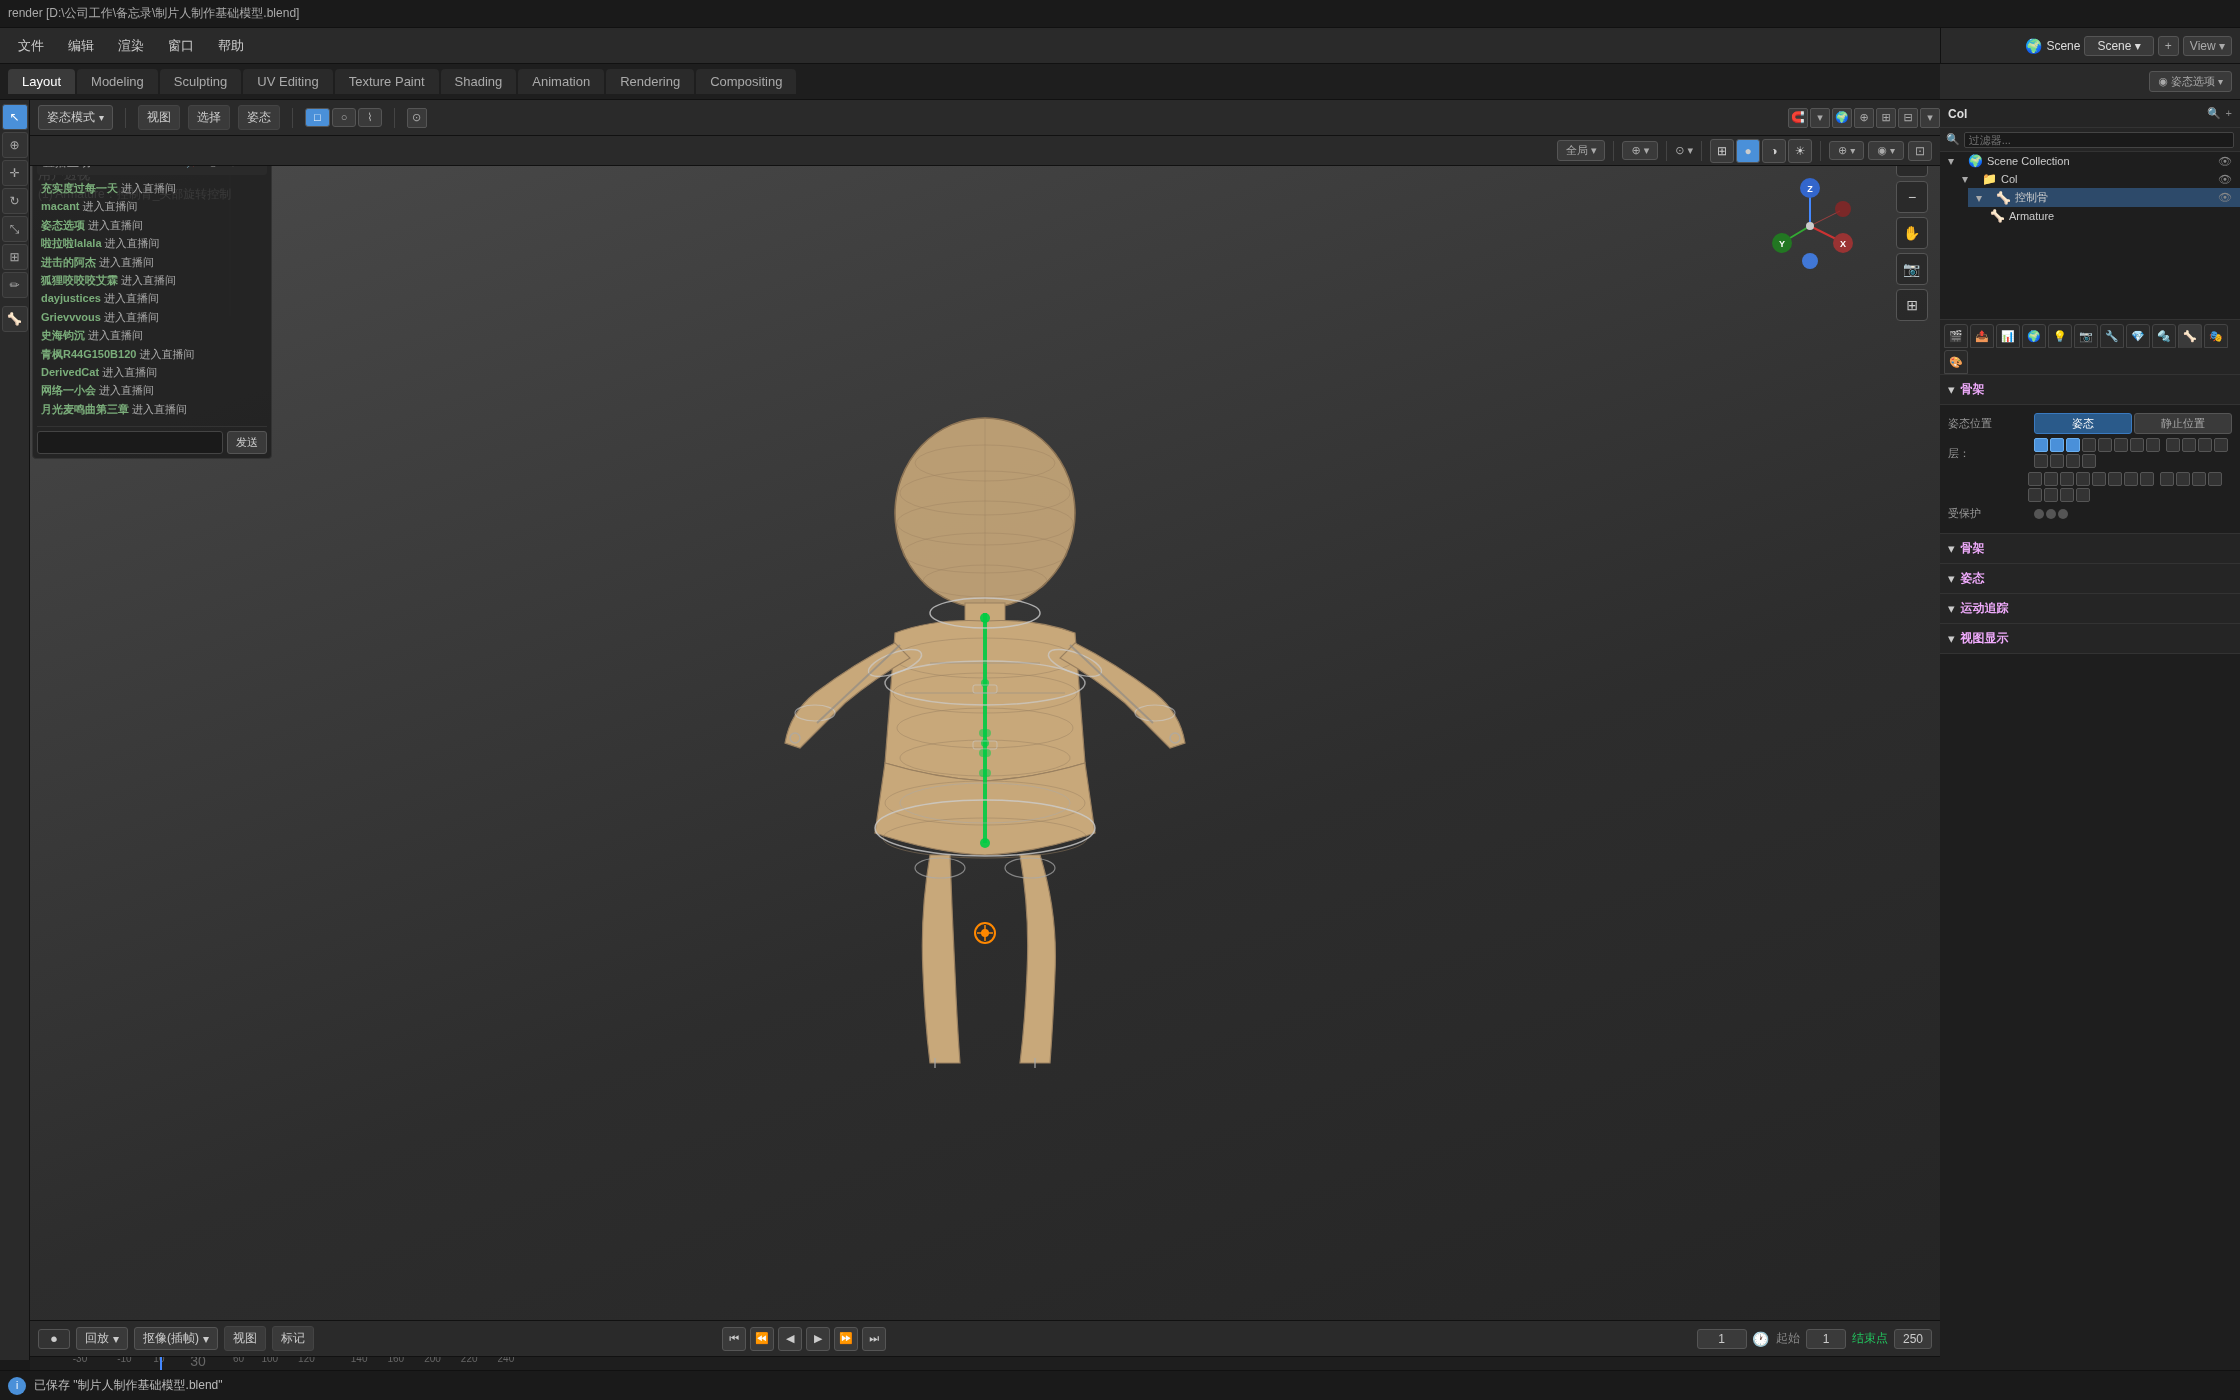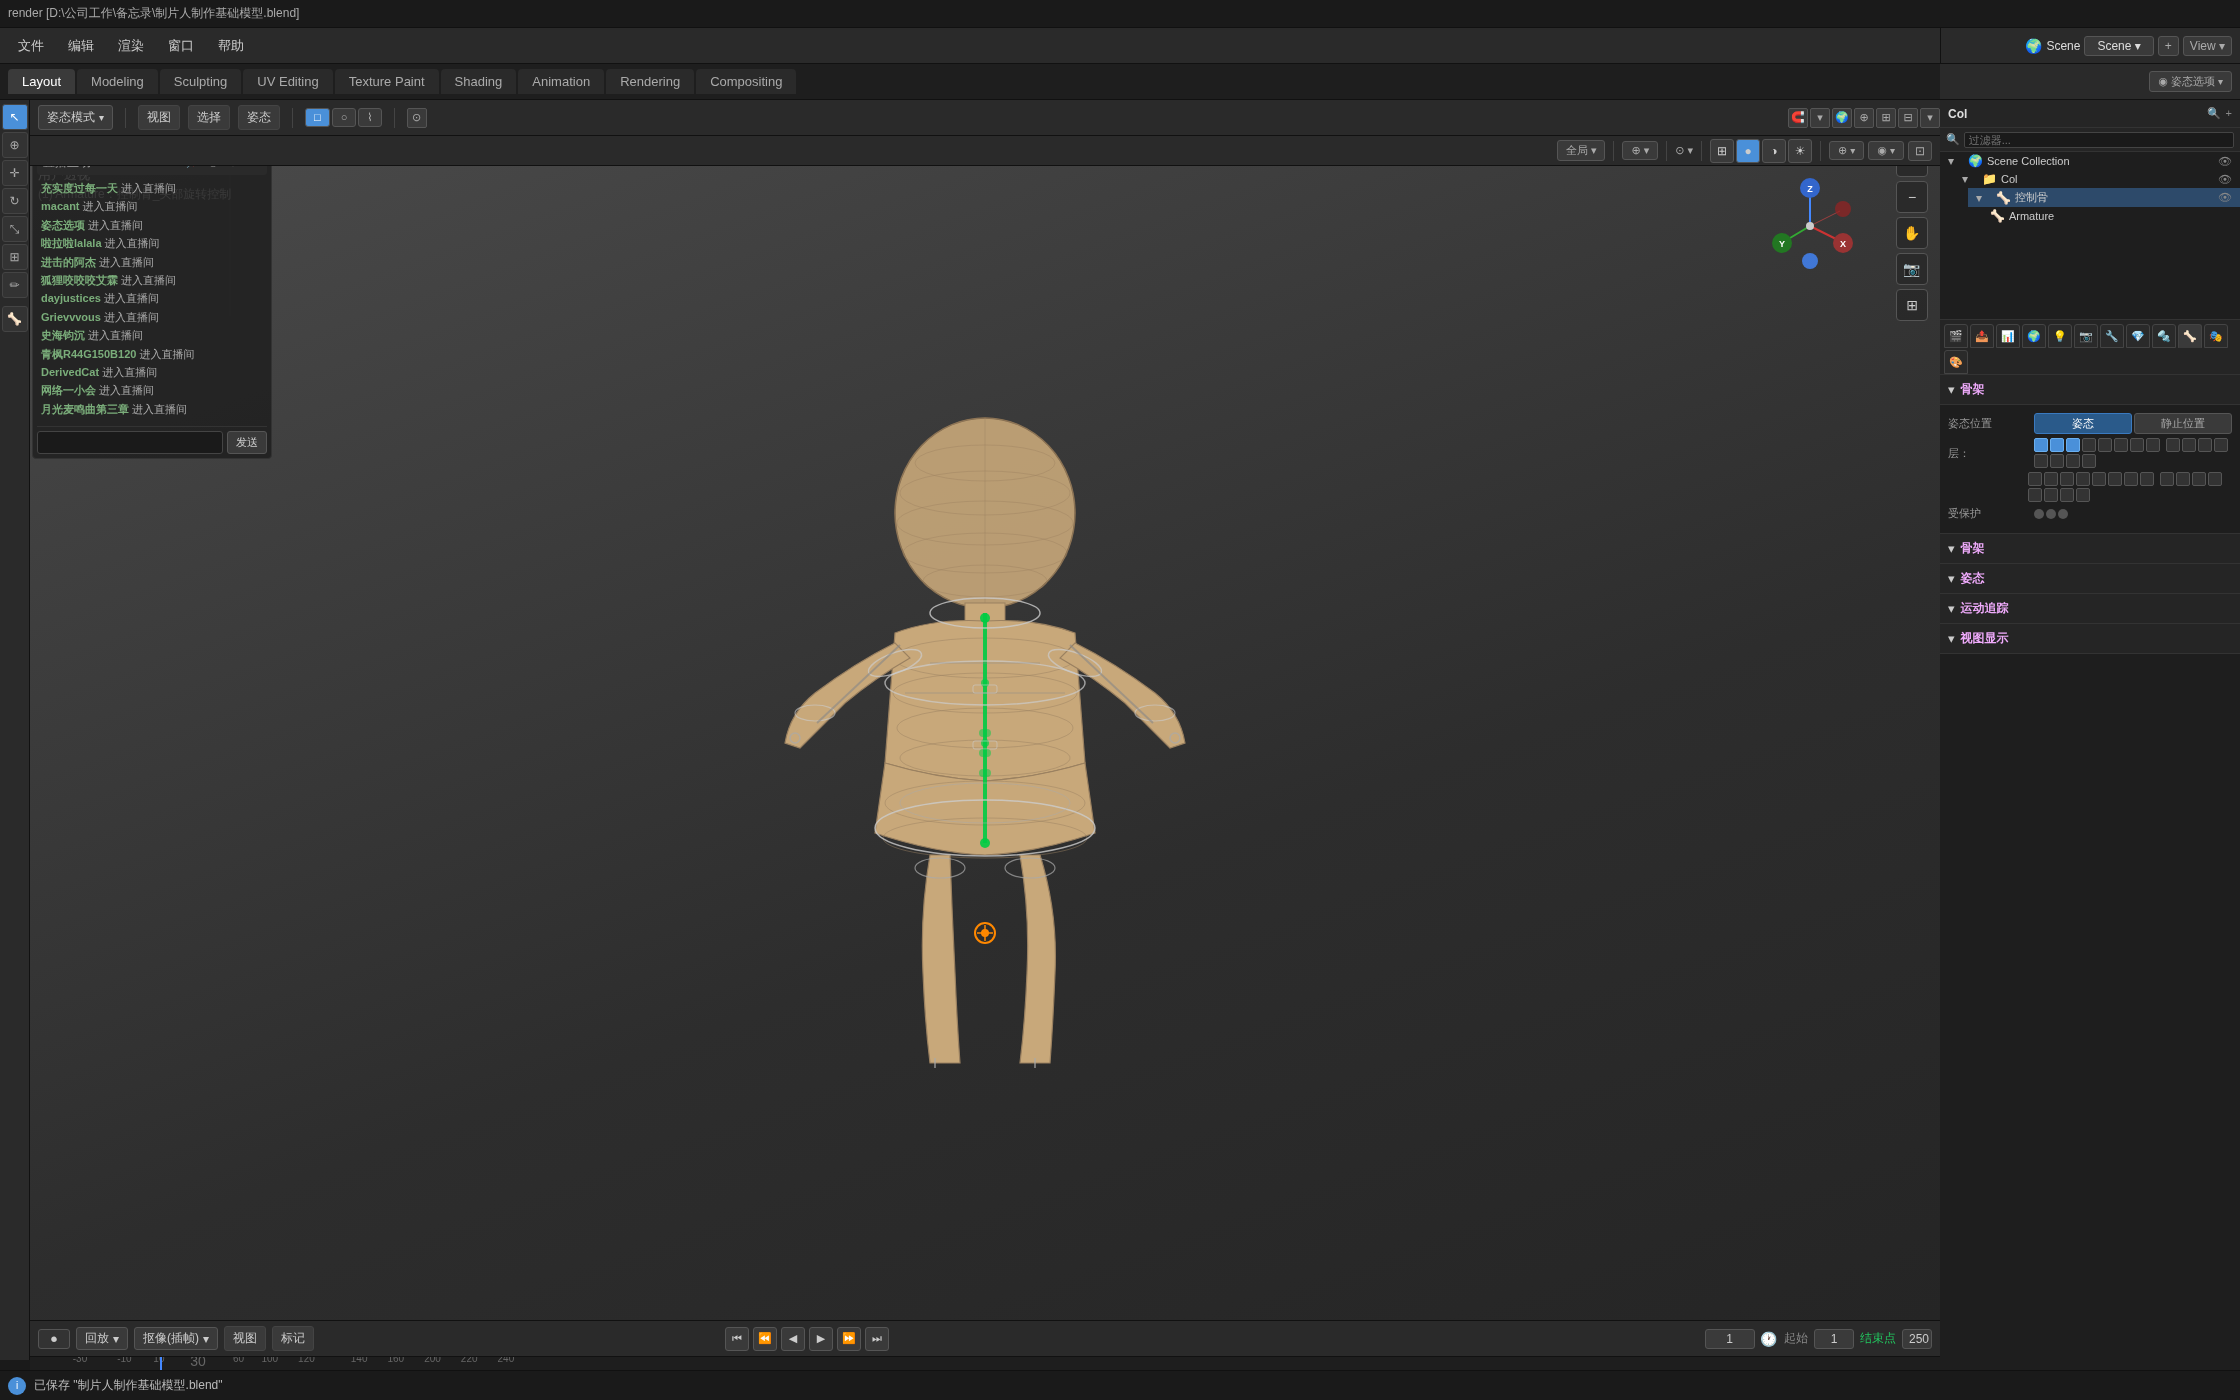--- a/index.html
+++ b/index.html
@@ -1167,21 +1167,21 @@
         <div class="pb-btn">⏭</div>
       </div>
     </div>
 
     <div style="display:flex;align-items:center;gap:6px;margin-left:auto;">
       <div style="background:#3a3a3a;border:1px solid #555;border-radius:3px;padding:2px 8px;font-size:12px;color:#ccc;width:50px;text-align:center;">1</div>
       <div style="font-size:14px;color:#888;">🕐</div>
       <span style="font-size:12px;color:#888;">起始</span>
       <div style="background:#3a3a3a;border:1px solid #555;border-radius:3px;padding:2px 6px;font-size:12px;color:#ccc;width:40px;text-align:center;">1</div>
       <span style="font-size:12px;color:#22c55e;">结束点</span>
-      <div style="background:#3a3a3a;border:1px solid #555;border-radius:3px;padding:2px 6px;font-size:12px;color:#ccc;width:30px;text-align:center;">250</div>
+      <div style="background:#3a3a3a;border:1px solid #555;border-radius:3px;padding:2px 6px;font-size:12px;color:#ccc;width:38px;text-align:center;">250</div>
     </div>
   </div>
   <div id="timeline-ruler">
 
     <div style="position:absolute;top:4px;left:50px;display:flex;gap:0;">
       <span class="frame-num" style="left:0px;position:relative;font-size:10px;color:#666;margin-right:30px;">-30</span>
       <span class="frame-num" style="position:relative;font-size:10px;color:#666;margin-right:20px;">-10</span>
       <span class="frame-num" style="position:relative;font-size:10px;color:#666;margin-right:28px;">10</span>
       <span class="frame-num" style="position:relative;font-size:14px;color:#666;margin-right:25px;">30</span>
       <span class="frame-num" style="position:relative;font-size:10px;color:#666;margin-right:20px;">60</span>

